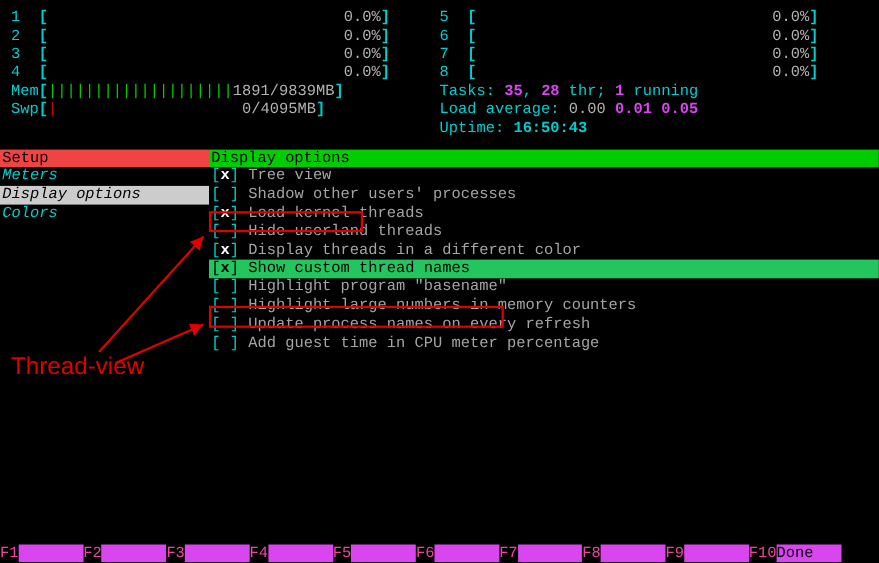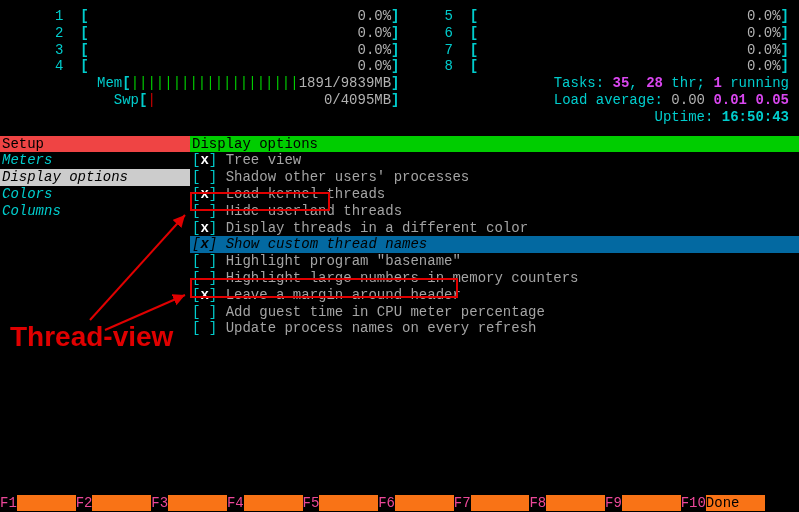--- a/index.html
+++ b/index.html
@@ -18,56 +18,56 @@
   .cyan-bold { color: #00cdcd; font-weight: bold; }
   .white-bold { color: #d946ef; font-weight: bold; }
   .grey { color: #b2b2b2; }
   .green { color: #00cd00; }
   .red { color: #cd0000; }
 
   .top {
     padding: 8px 10px 4px 10px;
     display: flex;
   }
-  .col { flex: 1; white-space: pre; text-align: right; }
+  .col { flex: 1; white-space: pre; }
   .line { display: block; }
 
   .setup-area {
     display: flex;
     margin-top: 6px;
   }
   .menu-col { width: 190px; }
   .menu-col .hdr { background: #ef4444; color: #000; display:block; padding:0 2px; }
   .menu-col .item { color: #00cdcd; display:block; padding:0 2px; cursor:pointer;font-style:italic; }
   .menu-col .item.sel { background: #cccccc; color:#000; }
   .opts-col { flex: 1; }
   .opts-col .hdr { background: #00cd00; color:#000; display:block; padding:0 2px; }
   .opt { white-space: pre; padding:0 2px; }
   .opt .br { color: #00cdcd; }
   .opt .mk { color: #ffffff; font-weight: bold; }
-  .opt.sel { background:#0369a1; color:#000;font-style:italic; }
+  .opt.sel { background:#22c55e; color:#000; }
   .opt.sel .br { color:#000; }
   .opt.sel .mk { color:#000; font-weight:bold; }
   .opt .txt { color:#a3a3a3; }
   .opt.sel .txt { color:#000; }
 
   .fkeys {
     position: absolute;
     bottom: 0; left:0; right:0;
     white-space: pre;
     font-size: 14px;
   }
   .fk { color:#ec4899; }
-  .fklbl { background:#f97316; color:#000; }
+  .fklbl { background:#d946ef; color:#000; }
 
   .annot {
     position:absolute;
     color:#e00000;
-    font-weight:bold;
-    font-size:28px;
+    font-weight:normal;
+    font-size:22px;
     font-family: Arial, sans-serif;
     pointer-events:none;
   }
   .redbox {
     position:absolute;
     border:2px solid #e00000;
     pointer-events:none;
   }
   svg.arrow { position:absolute; pointer-events:none; }
 </style>
@@ -79,37 +79,35 @@
   <div class="col" id="right-col"><span class="line"><span class="cyan">5</span>  <span class="cyan-bold">[</span>                                <span class="grey">0.0%</span><span class="cyan-bold">]</span></span><span class="line"><span class="cyan">6</span>  <span class="cyan-bold">[</span>                                <span class="grey">0.0%</span><span class="cyan-bold">]</span></span><span class="line"><span class="cyan">7</span>  <span class="cyan-bold">[</span>                                <span class="grey">0.0%</span><span class="cyan-bold">]</span></span><span class="line"><span class="cyan">8</span>  <span class="cyan-bold">[</span>                                <span class="grey">0.0%</span><span class="cyan-bold">]</span></span><span class="line"><span class="cyan">Tasks: </span><span class="white-bold">35</span><span class="cyan">, </span><span class="white-bold">28</span><span class="cyan"> thr; </span><span class="white-bold">1</span><span class="cyan"> running</span></span><span class="line"><span class="cyan">Load average: </span><span class="grey">0.00</span> <span class="white-bold">0.01</span> <span class="white-bold">0.05</span></span><span class="line"><span class="cyan">Uptime: </span><span class="cyan-bold">16:50:43</span></span></div>
 </div>
 
 <div class="setup-area">
   <div class="menu-col">
     <span class="hdr">Setup</span>
     <div id="menu-items">
         <span class="item">Meters</span>
         <span class="item sel">Display options</span>
         <span class="item">Colors</span>
-        <span class="item">Columns</span>
       </div>
   </div>
   <div class="opts-col">
     <span class="hdr">Display options</span>
     <div id="opts-list">
         <div class="opt"><span class="br">[</span><span class="mk">x</span><span class="br">]</span> <span class="txt">Tree view</span></div>
         <div class="opt"><span class="br">[</span><span class="mk"> </span><span class="br">]</span> <span class="txt">Shadow other users' processes</span></div>
         <div class="opt"><span class="br">[</span><span class="mk">x</span><span class="br">]</span> <span class="txt">Load kernel threads</span></div>
         <div class="opt"><span class="br">[</span><span class="mk"> </span><span class="br">]</span> <span class="txt">Hide userland threads</span></div>
         <div class="opt"><span class="br">[</span><span class="mk">x</span><span class="br">]</span> <span class="txt">Display threads in a different color</span></div>
         <div class="opt sel"><span class="br">[</span><span class="mk">x</span><span class="br">]</span> <span class="txt">Show custom thread names</span></div>
         <div class="opt"><span class="br">[</span><span class="mk"> </span><span class="br">]</span> <span class="txt">Highlight program "basename"</span></div>
         <div class="opt"><span class="br">[</span><span class="mk"> </span><span class="br">]</span> <span class="txt">Highlight large numbers in memory counters</span></div>
-        <div class="opt"><span class="br">[</span><span class="mk">x</span><span class="br">]</span> <span class="txt">Leave a margin around header</span></div>
+        <div class="opt"><span class="br">[</span><span class="mk"> </span><span class="br">]</span> <span class="txt">Update process names on every refresh</span></div>
         <div class="opt"><span class="br">[</span><span class="mk"> </span><span class="br">]</span> <span class="txt">Add guest time in CPU meter percentage</span></div>
-        <div class="opt"><span class="br">[</span><span class="mk"> </span><span class="br">]</span> <span class="txt">Update process names on every refresh</span></div>
       </div>
   </div>
 </div>
 
 <div class="fkeys" id="fkeys"><span class="fk">F1</span><span class="fklbl">       </span><span class="fk">F2</span><span class="fklbl">       </span><span class="fk">F3</span><span class="fklbl">       </span><span class="fk">F4</span><span class="fklbl">       </span><span class="fk">F5</span><span class="fklbl">       </span><span class="fk">F6</span><span class="fklbl">       </span><span class="fk">F7</span><span class="fklbl">       </span><span class="fk">F8</span><span class="fklbl">       </span><span class="fk">F9</span><span class="fklbl">       </span><span class="fk">F10</span><span class="fklbl">Done   </span></div>
 
 <div class="redbox" style="left:190px; top:192px; width:140px; height:19px;"></div>
 <div class="redbox" style="left:190px; top:278px; width:268px; height:20px;"></div>
 <div class="annot" style="left:10px; top:320px;">Thread-view</div>
 <svg class="arrow" style="left:60px; top:200px; width:140px; height:130px;">

